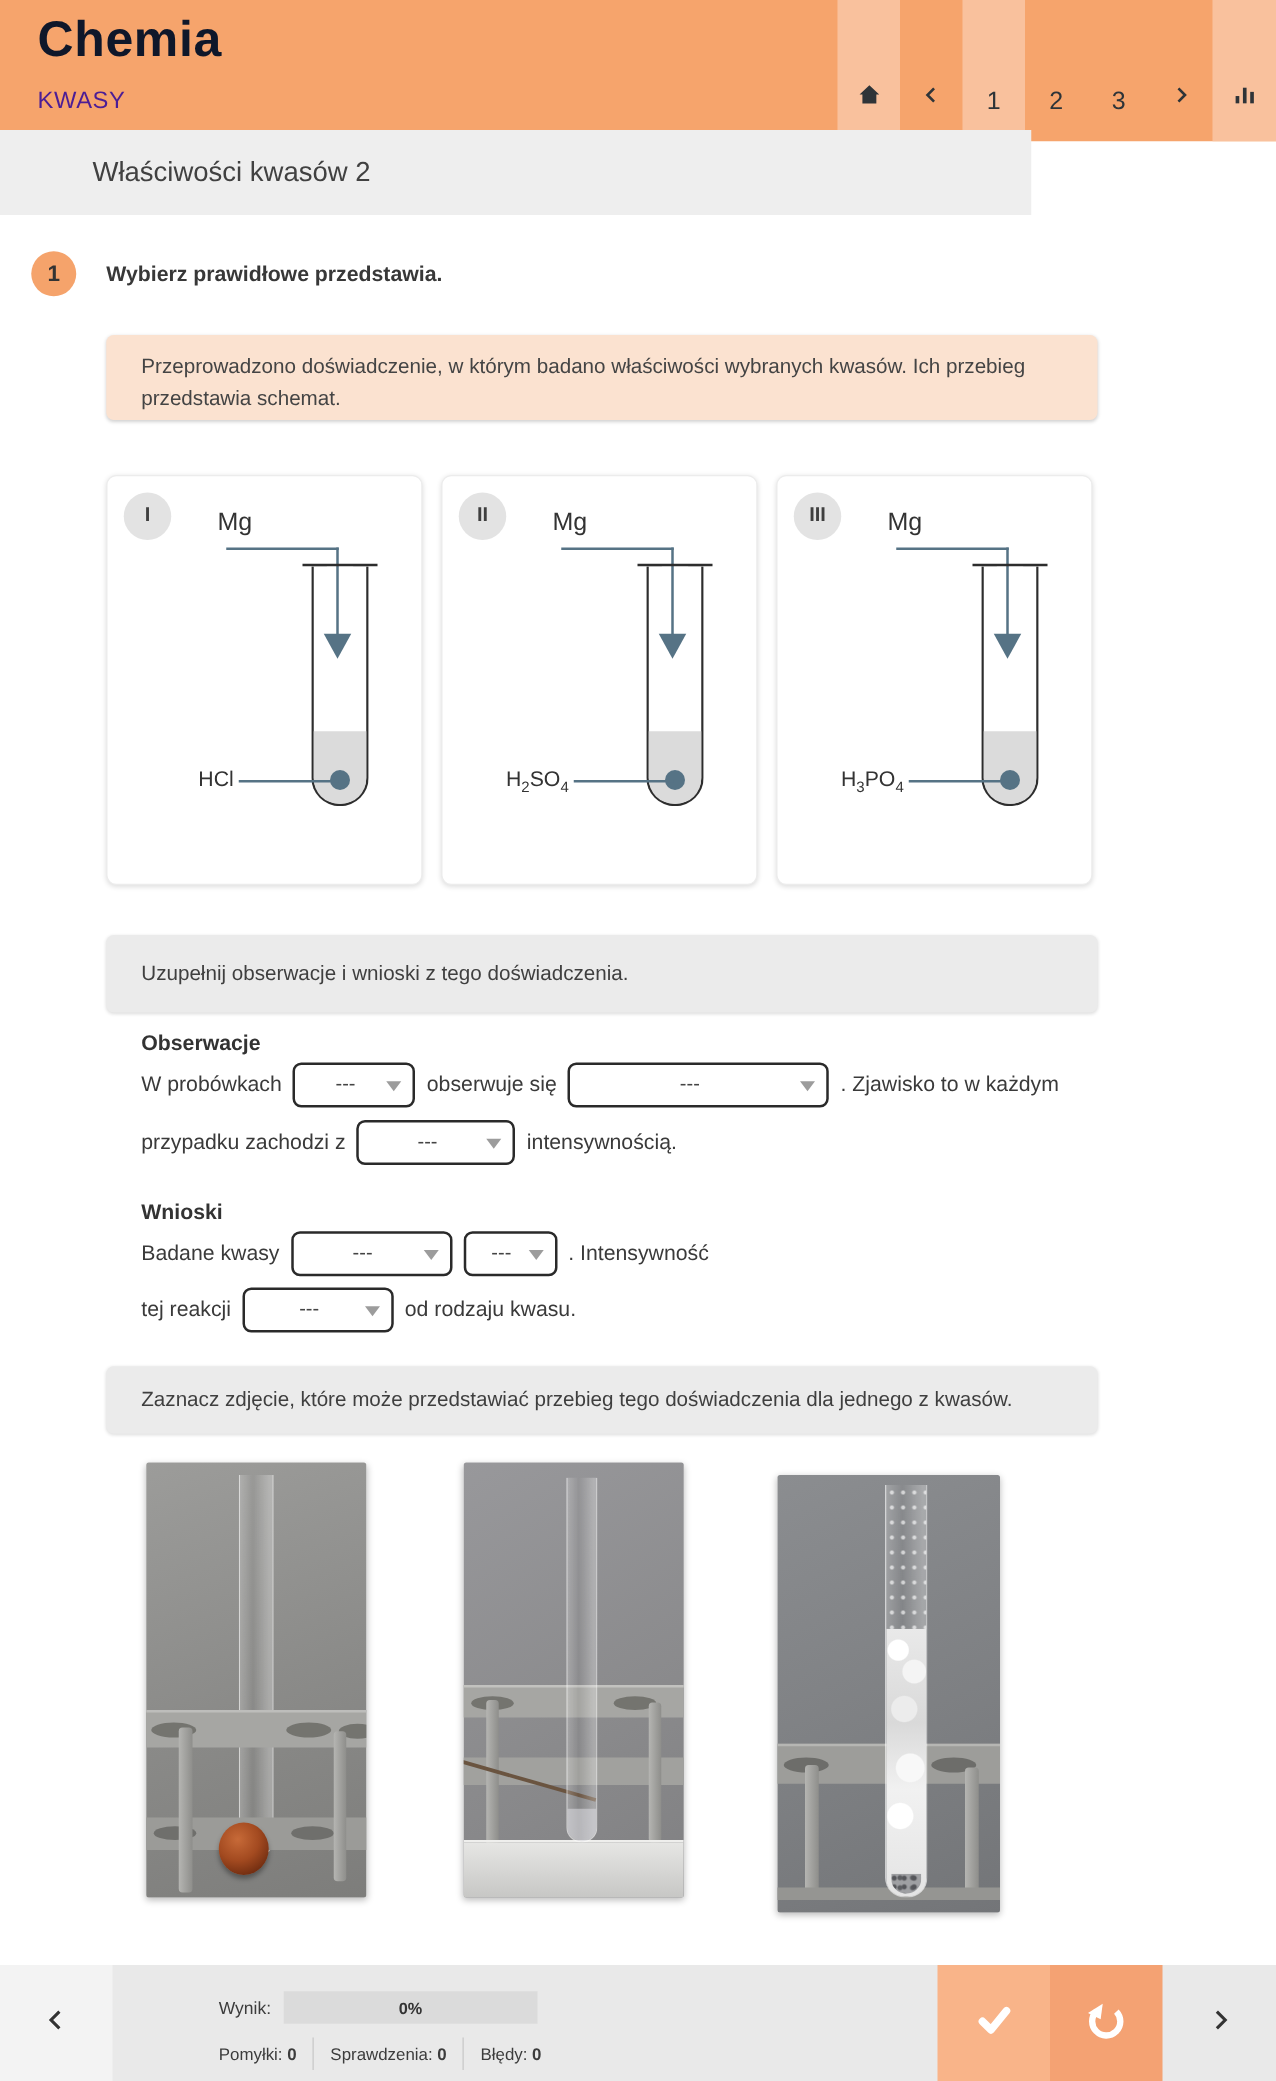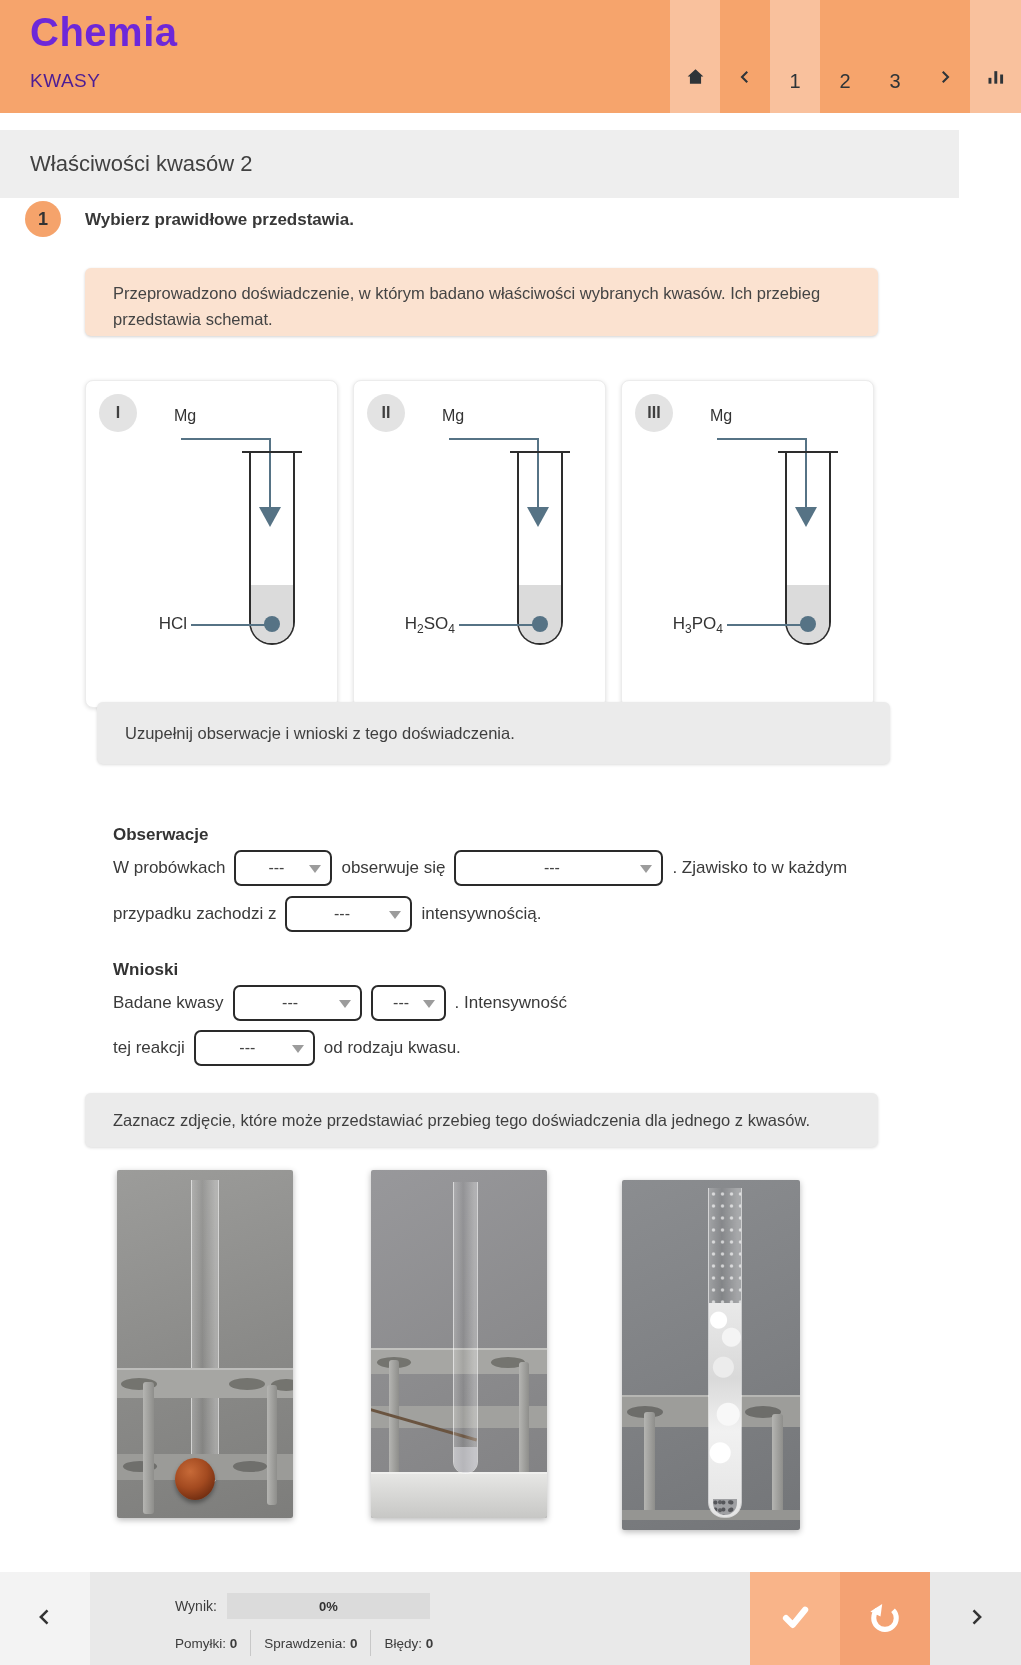--- a/index.html
+++ b/index.html
@@ -1,57 +1,57 @@
 <!DOCTYPE html>
 <html><head>
 <meta charset="utf-8">
 <style>
   * { margin:0; padding:0; box-sizing:border-box; }
   body { background:#fff; font-family:"Liberation Sans", sans-serif; }
   .screen { position:relative; width:1021px; height:1665px; background:#fff; overflow:hidden; color:#3a3a3a; }
 
   
   .header { position:absolute; left:0; top:0; width:1021px; height:113px; background:#f6a46c; }
-  .app-title { position:absolute; left:30px; top:10px; font-size:40px; font-weight:bold; color:#6d28d9; letter-spacing:0.5px; }
+  .app-title { position:absolute; left:30px; top:10px; font-size:40px; font-weight:bold; color:#0f172a; letter-spacing:0.5px; }
   .app-subtitle { position:absolute; left:30px; top:70px; font-size:19px; color:#4c1d95; letter-spacing:0.5px; }
   .nav { position:absolute; right:0; top:0; height:113px; display:flex; }
   .nav-cell { width:50px; height:113px; display:flex; align-items:flex-end; justify-content:center; padding-bottom:22px; cursor:pointer; }
   .nav-cell.lit { background:#f9c19d; }
   .nav-cell .pg { font-size:20px; color:#2e3438; line-height:20px; }
 
   
-  .page-title-bar { position:absolute; left:0; top:130px; width:959px; height:68px; background:#eeeeee; display:flex; align-items:center; }
+  .page-title-bar { position:absolute; left:0; top:104px; width:825px; height:68px; background:#eeeeee; display:flex; align-items:center;padding-left:44px; }
   .page-title-bar span { margin-left:30px; font-size:22px; color:#414141; }
 
   
   .q-circle { position:absolute; left:25px; top:201px; width:36px; height:36px; border-radius:50%; background:#f5a36b; display:flex; align-items:center; justify-content:center; font-size:18px; font-weight:bold; color:#333; }
   .q-prompt { position:absolute; left:85px; top:210px; font-size:17px; font-weight:bold; color:#383838; }
 
   
   .intro-box { position:absolute; left:85px; top:268px; width:793px; height:68px; background:#fbe2d0; border-radius:6px; box-shadow:0 1px 3px rgba(0,0,0,.18); padding:13px 28px; font-size:16.5px; line-height:1.55; color:#444; }
 
   
   .card { position:absolute; top:380px; width:253px; height:328px; background:#fff; border:1px solid #ececec; border-radius:8px; box-shadow:0 1px 4px rgba(0,0,0,.13); }
   .card.c1 { left:85px; } .card.c2 { left:353px; } .card.c3 { left:621px; }
   .numeral { position:absolute; left:13px; top:13px; width:38px; height:38px; border-radius:50%; background:#e3e3e3; display:flex; align-items:center; justify-content:center; font-size:16px; font-weight:bold; color:#3f3f3f; }
-  .mg-label { position:absolute; left:88px; top:26px; font-size:16px; color:#333; }
+  .mg-label { position:absolute; left:88px; top:26px; font-size:20px; color:#333; }
   .line-h { position:absolute; left:95px; top:57px; width:90px; height:2px; background:#567385; }
   .line-v { position:absolute; left:183px; top:57px; width:2px; height:70px; background:#567385; }
   .arrow-down { position:absolute; left:173px; top:126px; width:0; height:0; border-left:11px solid transparent; border-right:11px solid transparent; border-top:20px solid #567385; }
   .tube-rim { position:absolute; left:156px; top:70px; width:60px; height:2px; background:#2d2d2d; }
   .tube { position:absolute; left:163px; top:72px; width:46px; height:192px; border-left:2px solid #2d2d2d; border-right:2px solid #2d2d2d; border-bottom:2px solid #2d2d2d; border-radius:0 0 23px 23px; }
   .liquid { position:absolute; left:0; right:0; bottom:0; height:58px; background:#dbdbdb; border-radius:0 0 20px 20px; }
   .dot { position:absolute; left:50%; margin-left:-8px; bottom:11px; width:16px; height:16px; border-radius:50%; background:#567385; }
   .acid-line { position:absolute; left:105px; top:243px; width:80px; height:2px; background:#567385; }
   .acid-label { position:absolute; left:0; top:233px; width:101px; text-align:right; font-size:17px; color:#333; }
   .acid-label sub { font-size:12px; }
 
   
   .gray-box { position:absolute; left:85px; width:793px; background:#ebebeb; border-radius:6px; box-shadow:0 1px 3px rgba(0,0,0,.14); display:flex; align-items:center; padding:0 28px; font-size:16.5px; color:#3f3f3f; }
-  .gb-fill { top:702px; height:62px;margin-left:12px; }
+  .gb-fill { top:748px; height:62px; }
   .gb-photo { top:1093px; height:54px; }
 
   
   .sec-head { position:absolute; left:113px; font-size:17px; font-weight:bold; color:#333;margin-top:12px; }
   .fill-row { position:absolute; left:113px; height:36px; display:flex; align-items:center; gap:9px; font-size:17px; color:#3a3a3a; white-space:nowrap; }
   .dd { height:36px; background:#fff; border:2px solid #2a2a2a; border-radius:7px; display:flex; align-items:center; cursor:pointer; position:relative; }
   .dd-val { flex:1; text-align:center; font-size:16px; color:#444; padding-right:14px; }
   .dd-arrow { position:absolute; right:9px; top:13px; width:0; height:0; border-left:6px solid transparent; border-right:6px solid transparent; border-top:8px solid #9c9c9c; }
 
   

